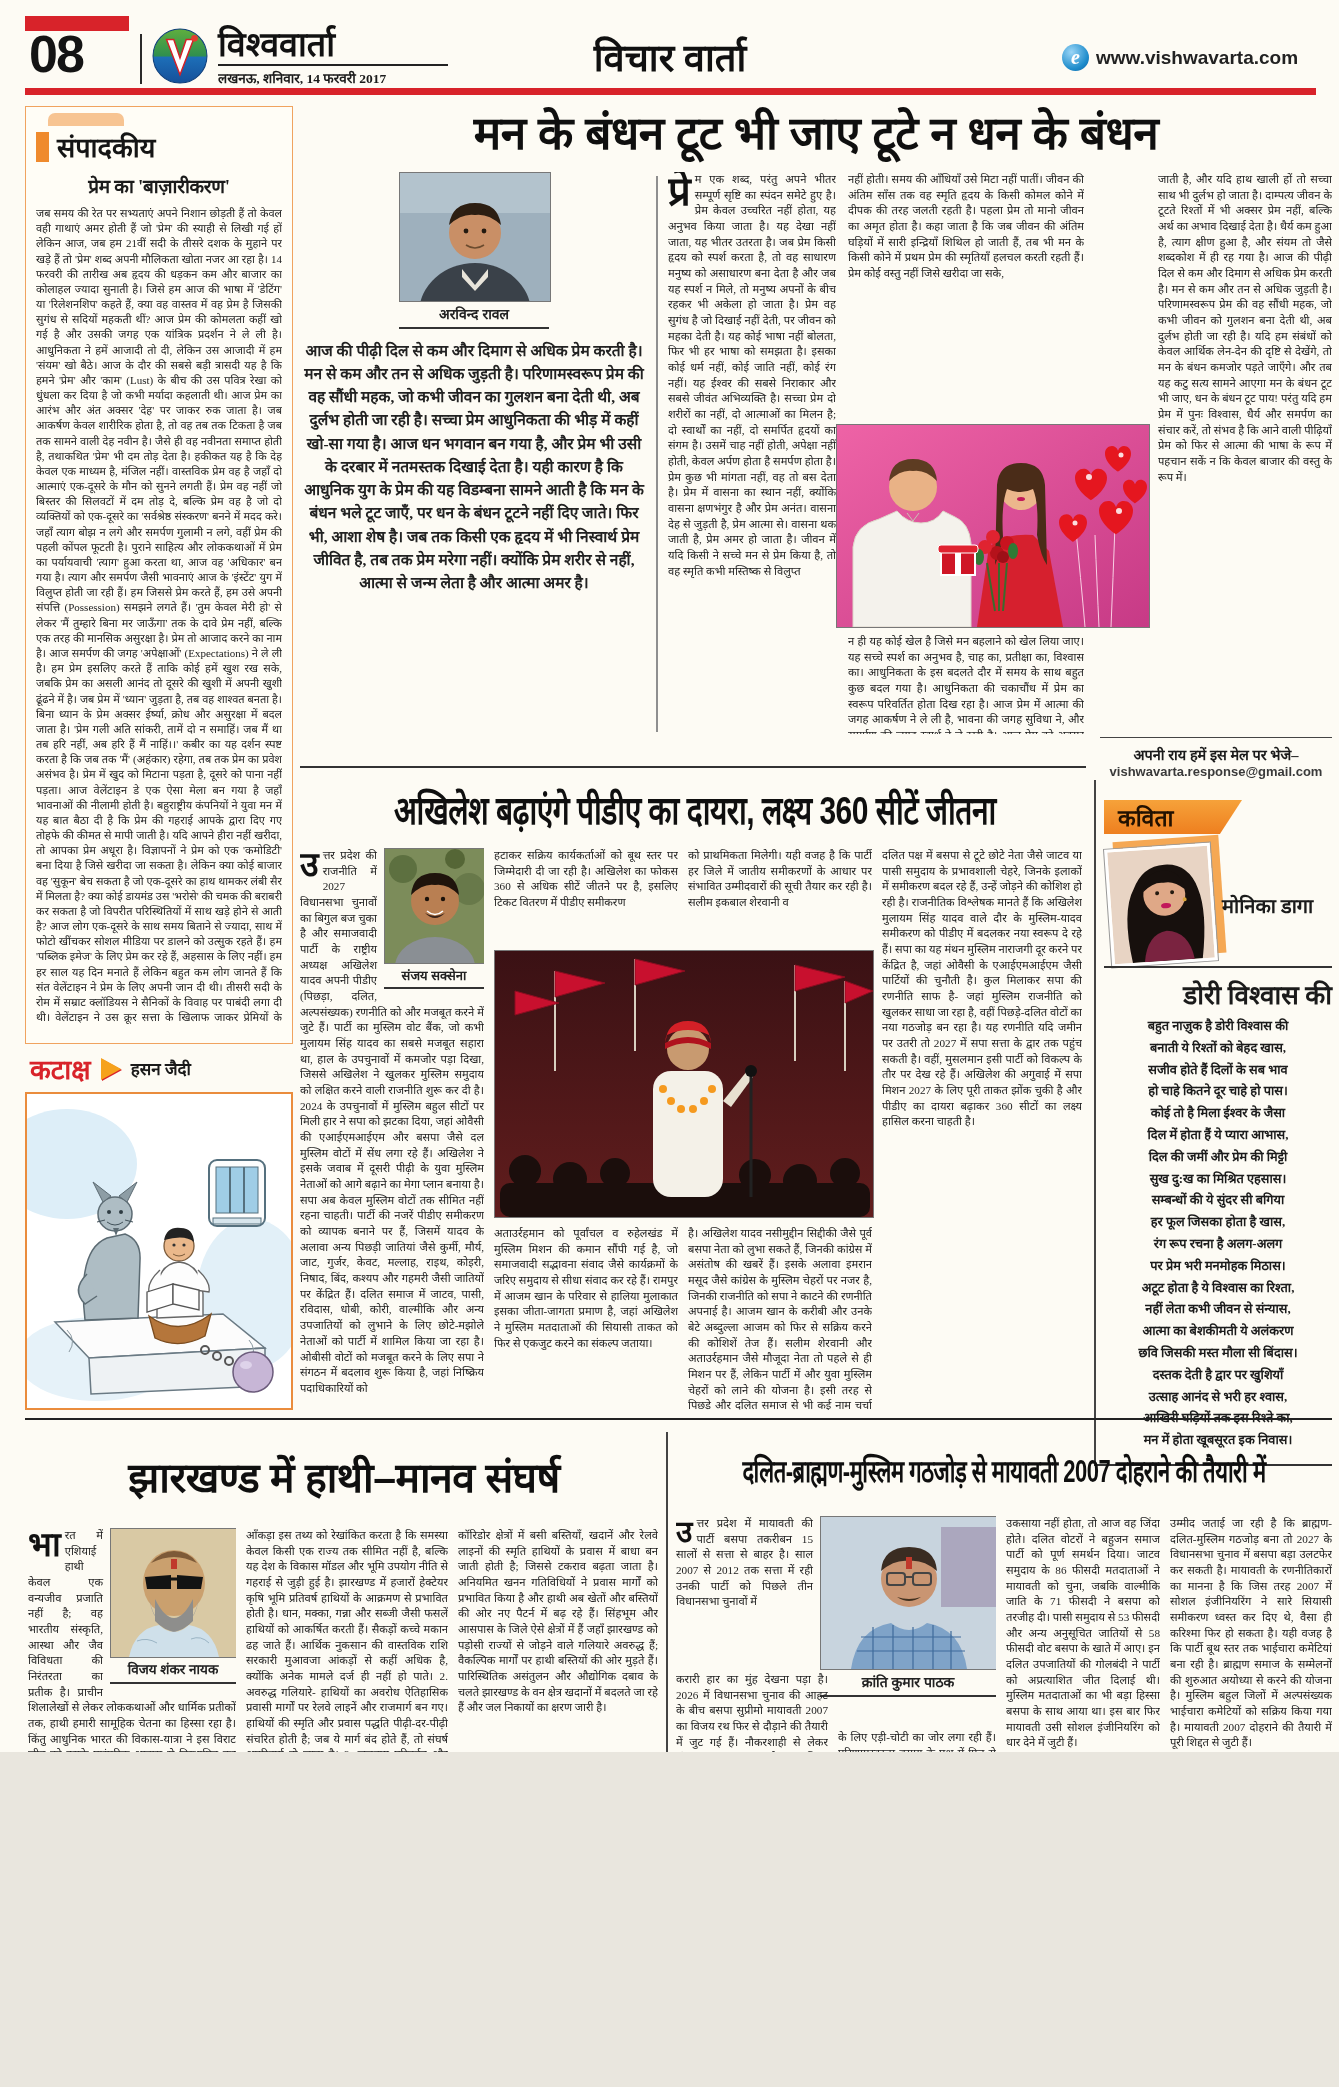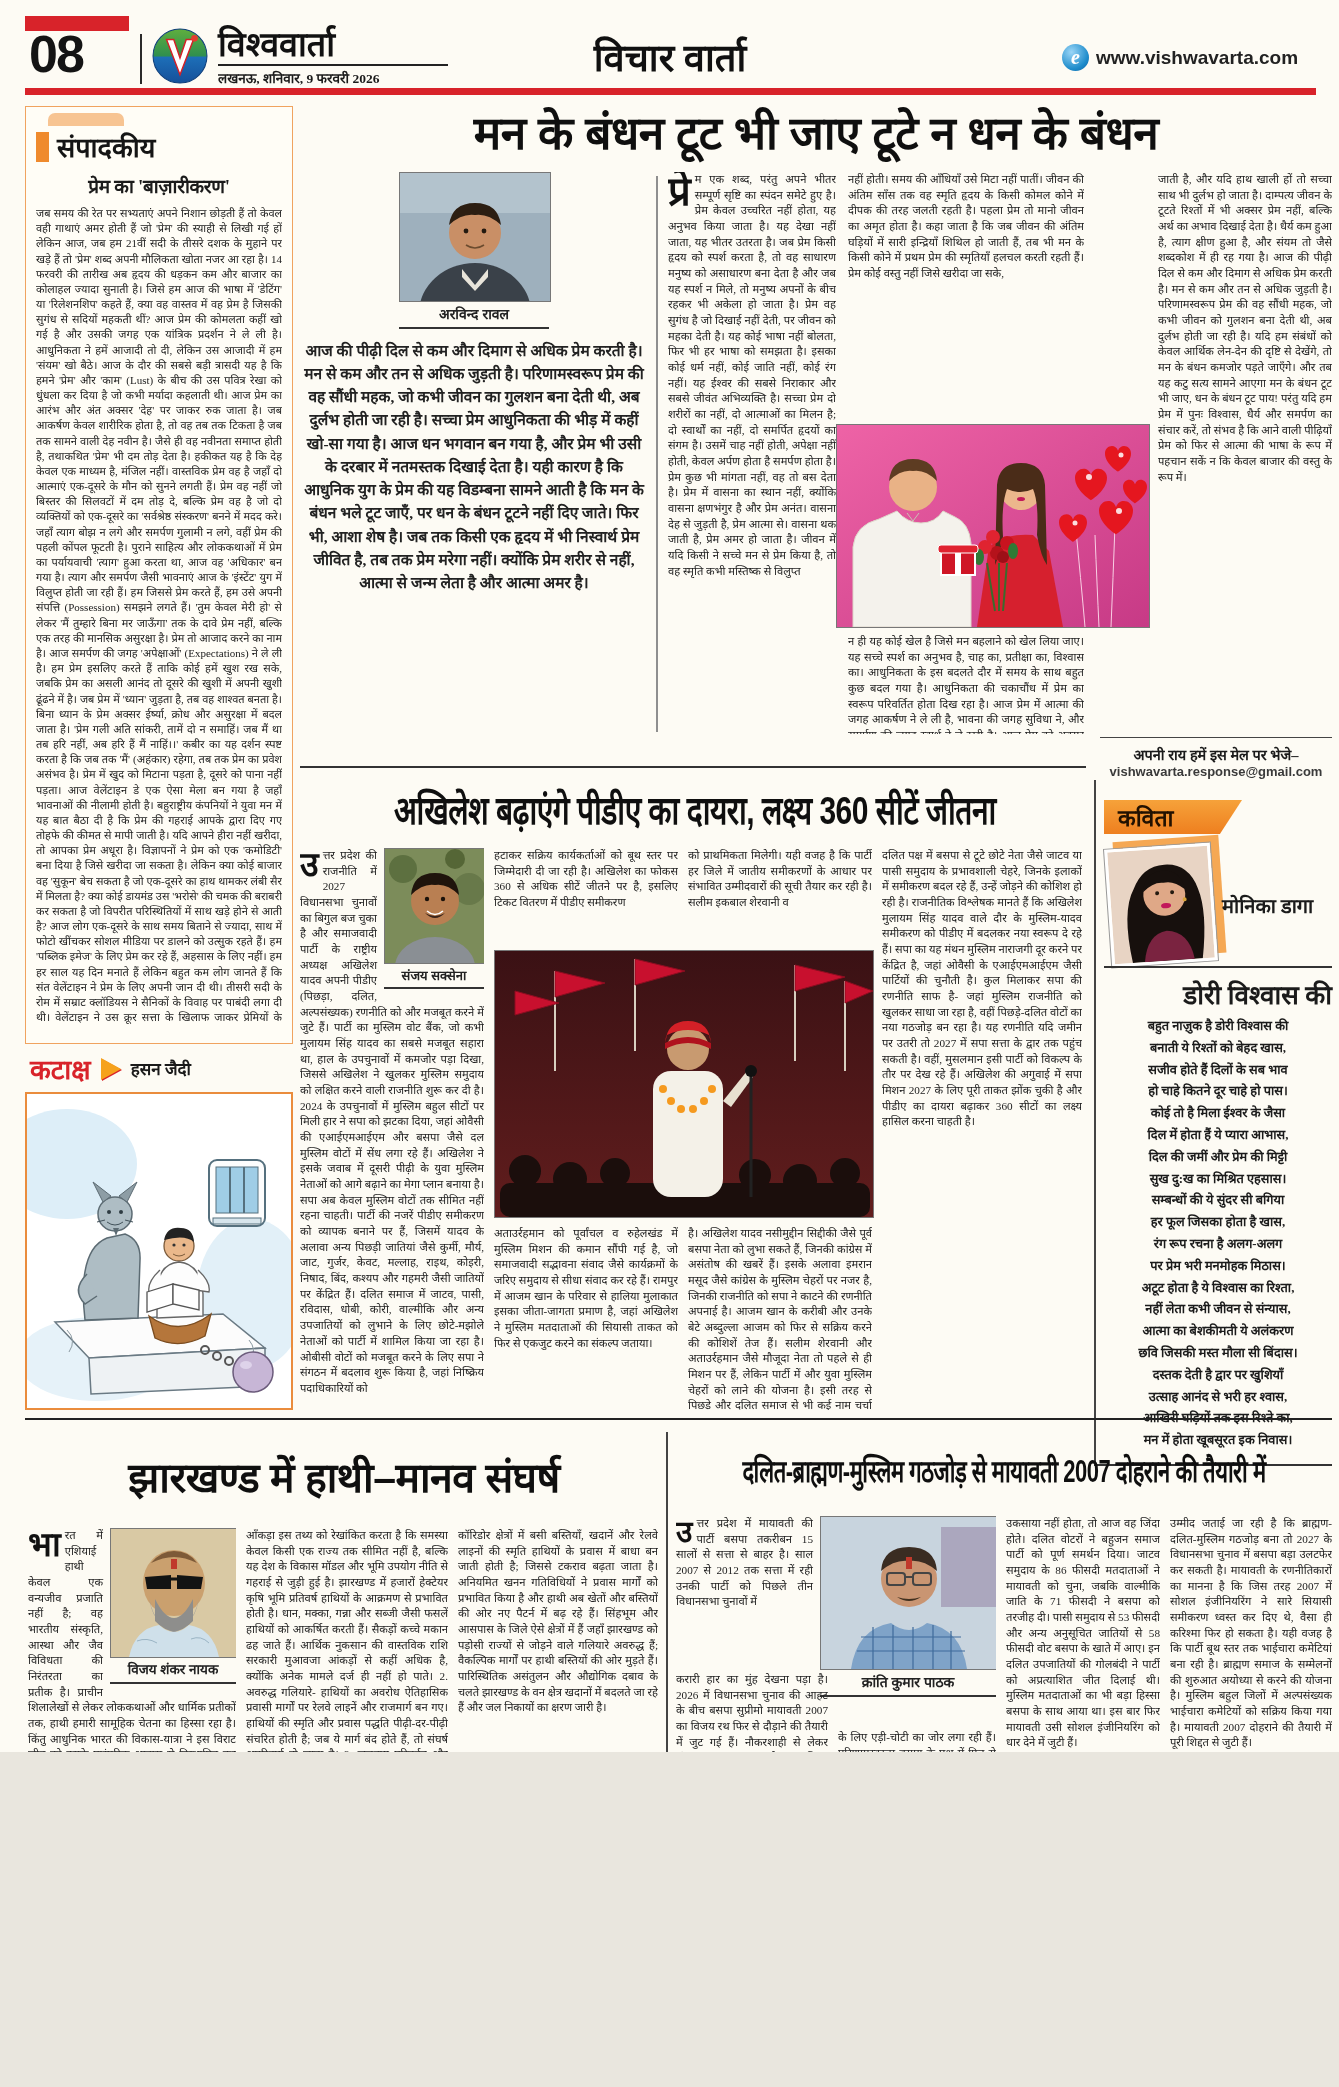--- a/index.html
+++ b/index.html
@@ -82,21 +82,21 @@
         <stop offset=".52" stop-color="#1d6fb8"></stop>
             <stop offset="1" stop-color="#15509a"></stop>
       </linearGradient>
         </defs>
       <circle cx="27" cy="27" r="26" fill="url(#lg1)" stroke="#0d3d7a"></circle>
       <path d="M14 11 L27 45 L40 11 L33 11 L27 29 L21 11 Z" fill="#fff" stroke="#d42027" stroke-width="1.4"></path>
       <circle cx="41" cy="10" r="3.2" fill="#e43c2f"></circle>
     </svg>
   </div>
   <div class="mast-title">विश्ववार्ता</div>
-  <div class="mast-sub">लखनऊ,    शनिवार, 9 फरवरी 2026</div>
+  <div class="mast-sub">लखनऊ,    शनिवार, 14 फरवरी 2017</div>
   <div class="sec-title">विचार वार्ता</div>
   <div class="site">
     <span class="eicon">e</span>
     <span class="site-txt">www.vishwavarta.com</span>
   </div>
   <div class="redband"></div>
 
   <div class="edbox">
     <div class="ed-tab"></div>
     <div class="ed-label-row">

